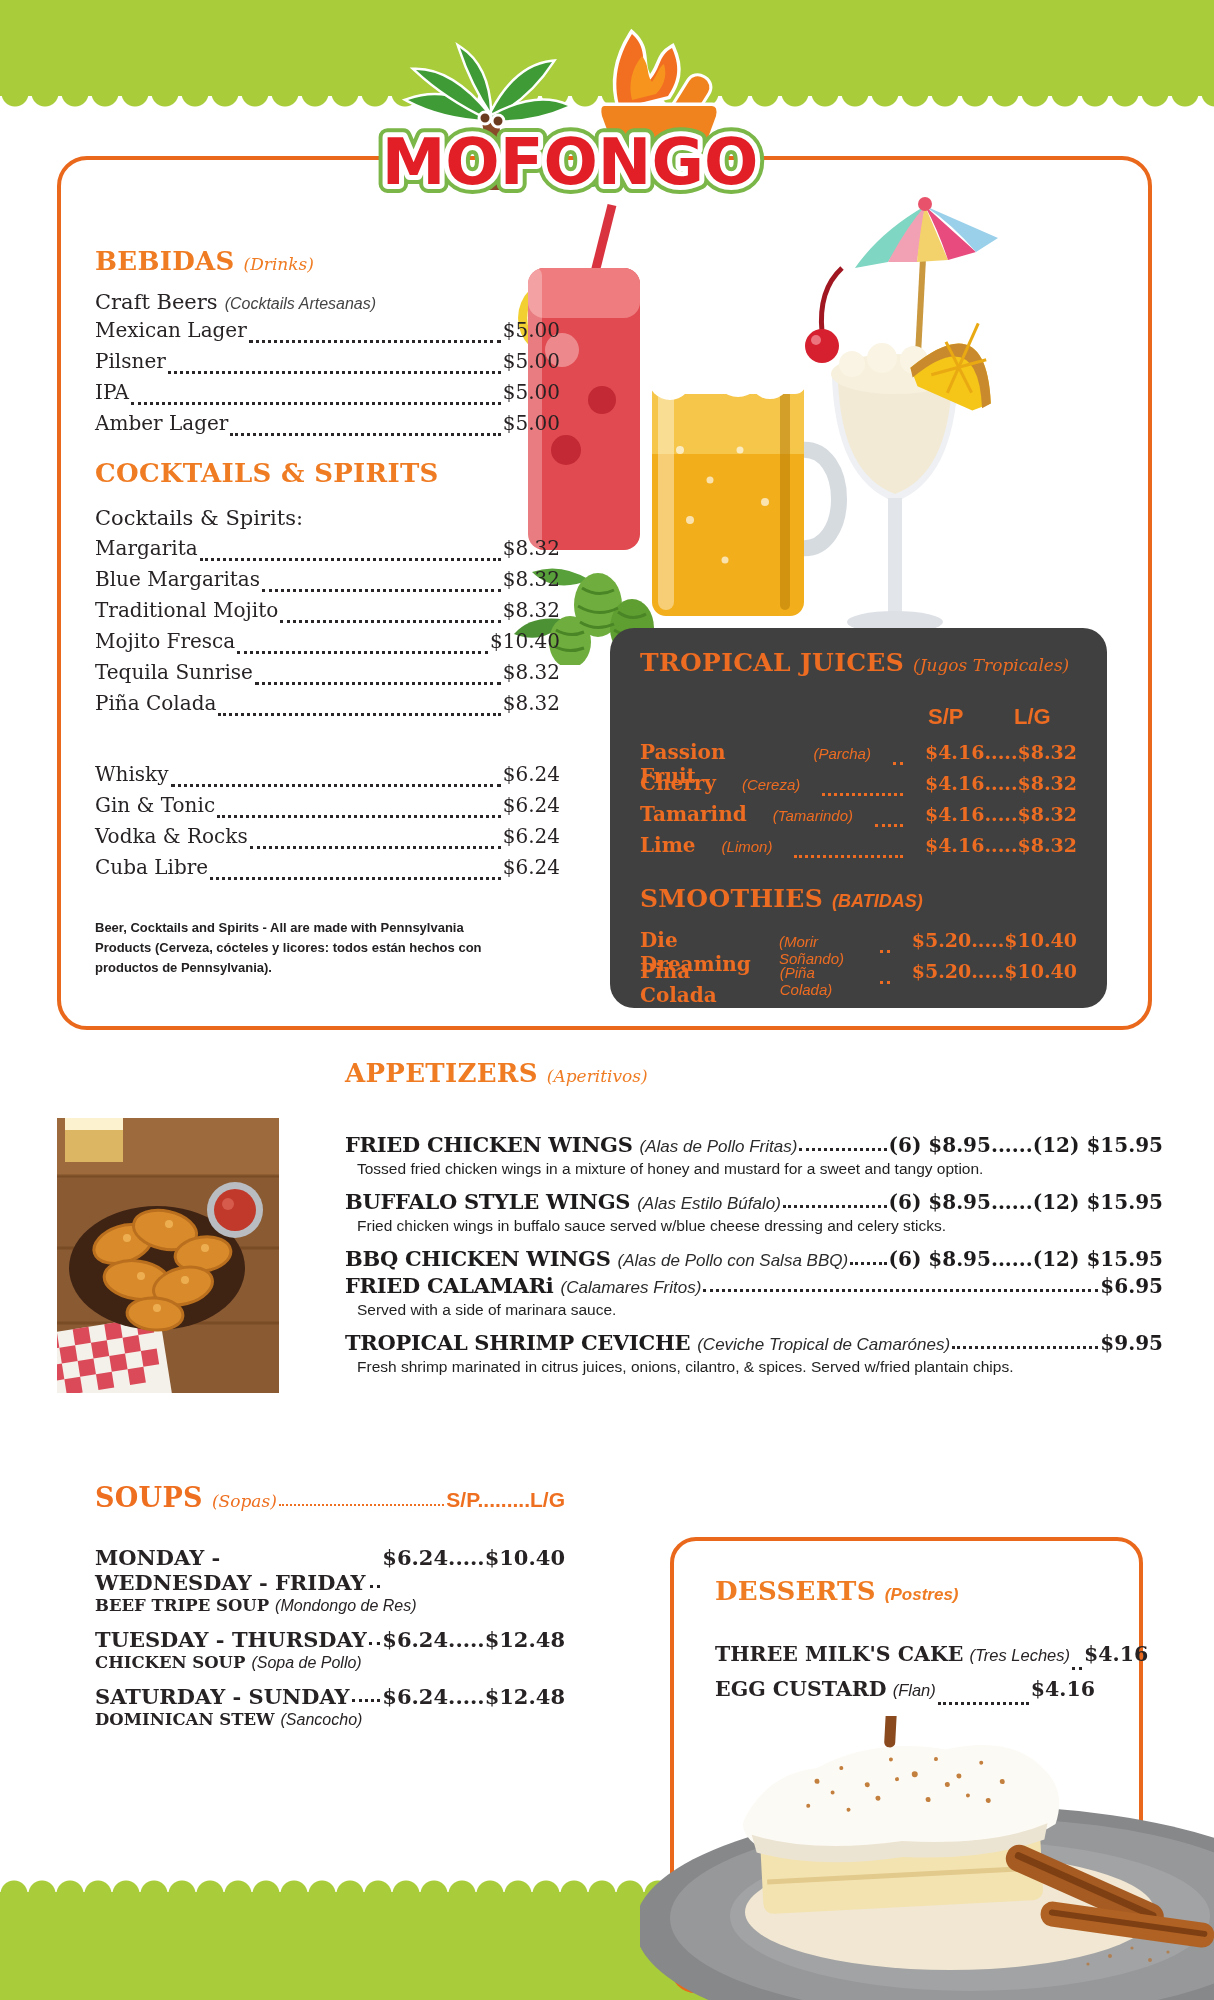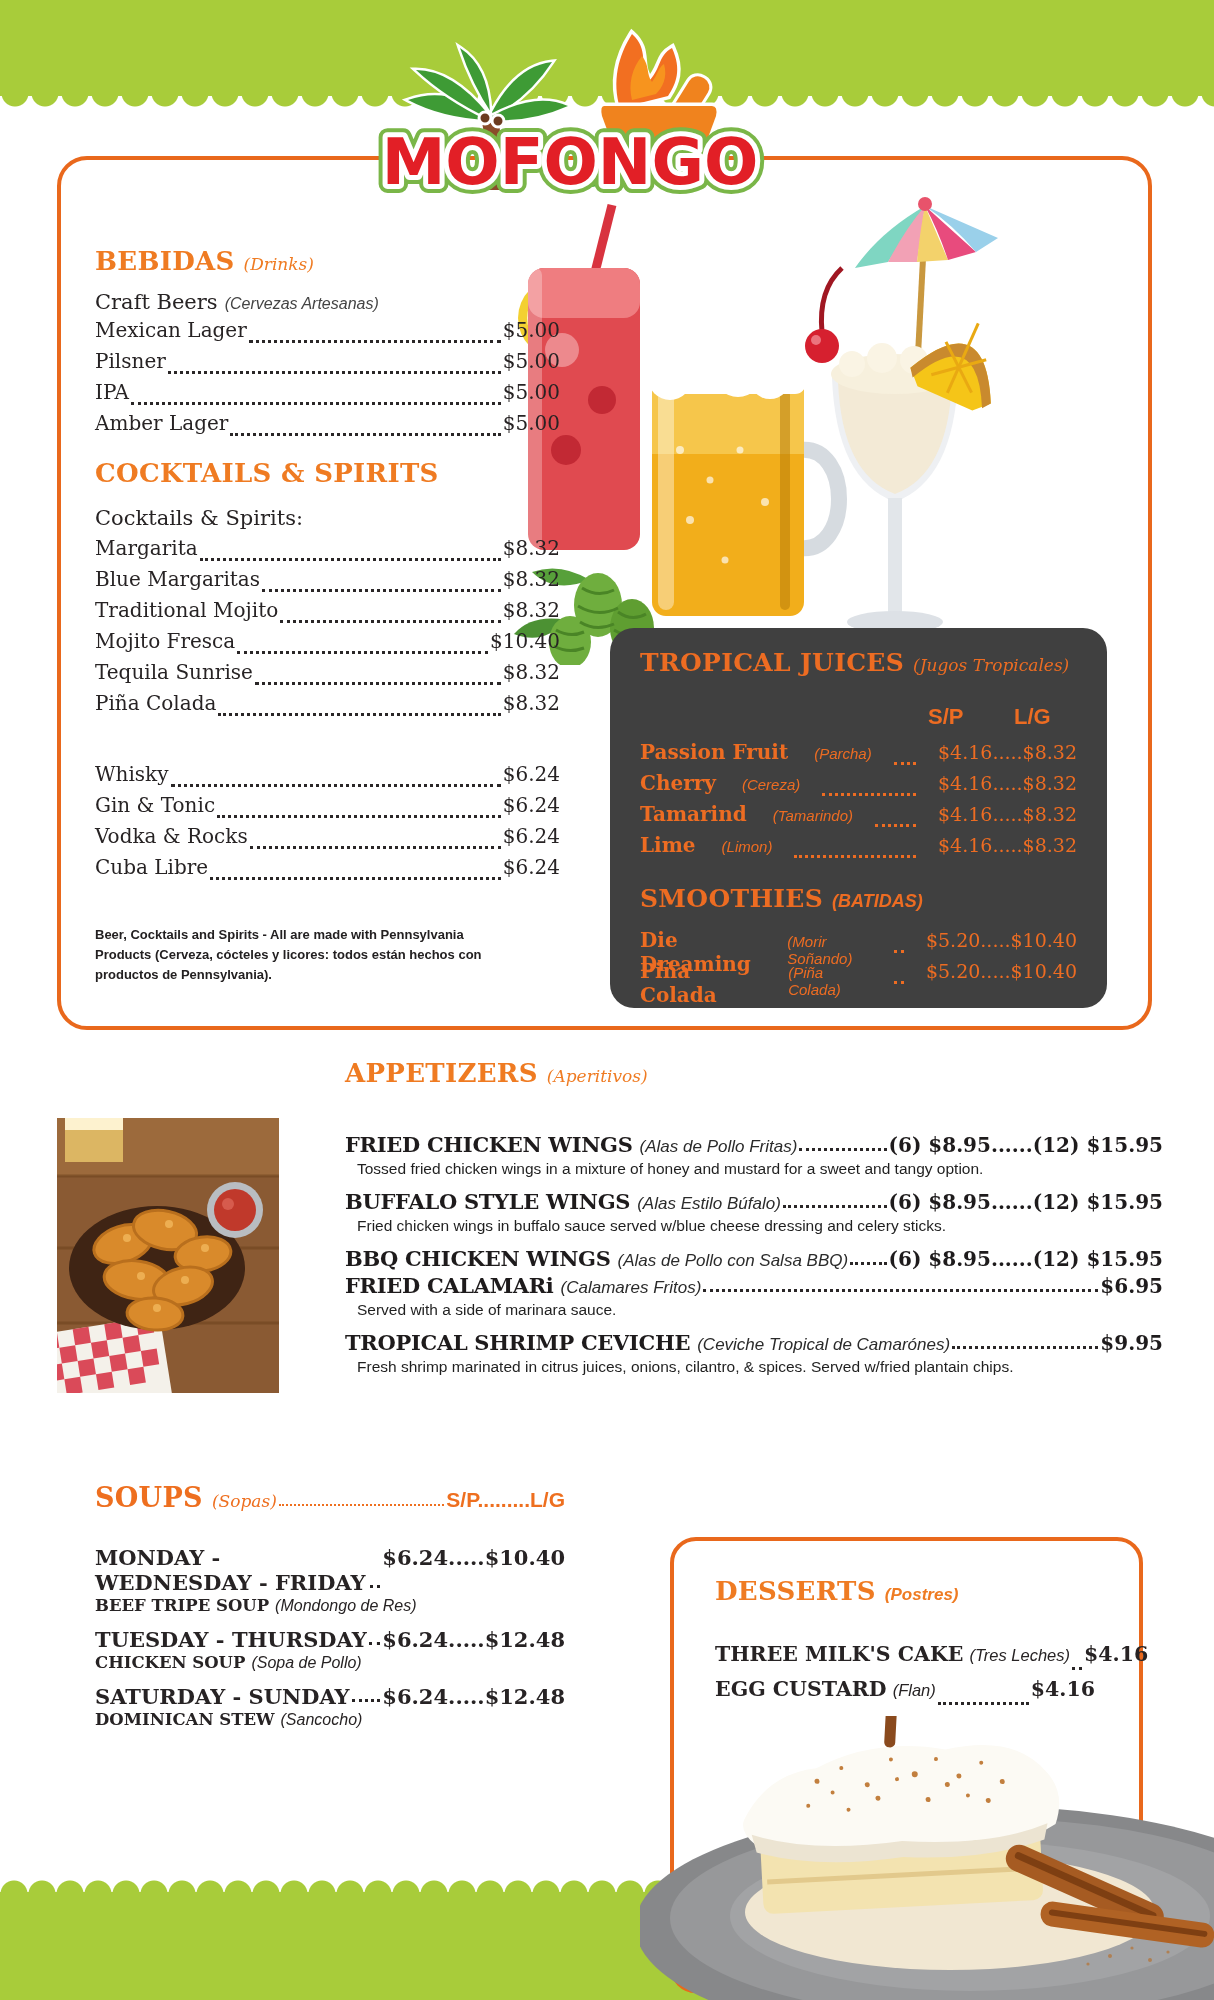--- a/index.html
+++ b/index.html
@@ -28,29 +28,29 @@
   .h-main{font-family:"DejaVu Serif",serif;font-weight:bold;font-size:26px;color:#ef7b22;letter-spacing:.3px;}
   .h-sub{font-family:"DejaVu Serif",serif;font-style:italic;font-size:17px;color:#ef7b22;margin-left:9px;}
   .glabel{font-family:"DejaVu Serif",serif;font-size:21px;color:#272324;}
   .gsub{font-style:italic;font-size:16px;color:#444;margin-left:7px;}
 
   .mrow{display:flex;align-items:baseline;height:31px;color:#272324;
         font-family:"DejaVu Serif",serif;font-size:20px;}
   .dots{flex:1;min-width:10px;border-bottom:3px dotted #2a2627;margin:0 2px 6px 2px;align-self:flex-end;}
   .price{white-space:nowrap;}
 
-  .note{font-weight:bold;font-size:13px;line-height:1.55;color:#232021;margin-top:7px;}
+  .note{font-weight:bold;font-size:13px;line-height:1.55;color:#232021;}
 
   
   .jrow{display:flex;align-items:baseline;height:31px;color:#ed6c22;
         font-family:"DejaVu Serif",serif;font-size:20px;gap:20px;}
   .jname{font-weight:bold;}
   .jsub{font-family:"Liberation Sans",sans-serif;font-style:italic;font-size:15px;margin-left:6px;}
   .jrow .dots{border-color:#ed6c22;}
-  .jprice{font-weight:normal;white-space:nowrap;font-size:19px;}
+  .jprice{font-weight:bold;white-space:nowrap;font-size:19px;}
   .jcols{position:absolute;font-family:"Liberation Sans",sans-serif;font-weight:bold;
         font-size:22px;color:#ed6c22;}
 
   
   .arow{display:flex;align-items:baseline;color:#1e1b1c;}
   .aname{font-family:"DejaVu Serif",serif;font-weight:bold;font-size:21px;letter-spacing:-.3px;white-space:nowrap;}
   .asub{font-style:italic;font-size:17px;color:#2b2b2b;margin-left:7px;white-space:nowrap;}
   .aprice{font-family:"DejaVu Serif",serif;font-weight:bold;font-size:20px;white-space:nowrap;}
   .adesc{font-size:15.5px;color:#1f1f1f;margin:3px 0 11px 12px;}
   .app-item{margin-bottom:2px;}
@@ -224,21 +224,21 @@
           </g>
       </g>
     </svg>
   </div>
 
   <div class="pos" style="left:95px;top:246px;width:465px;">
     <div style="margin-bottom:14px;">
       <span class="h-main">BEBIDAS</span><span class="h-sub">(Drinks)</span>
     </div>
     <div style="margin-bottom:4px;">
-      <span class="glabel">Craft Beers</span><span class="gsub">(Cervezas Artesanas)</span>
+      <span class="glabel">Craft Beers</span><span class="gsub">(Cocktails Artesanas)</span>
     </div>
     <div class="mrow">
         <span>Mexican Lager</span>
         <span class="dots"></span>
         <span class="price">$5.00</span>
       </div>
     <div class="mrow">
         <span>Pilsner</span>
         <span class="dots"></span>
         <span class="price">$5.00</span>

